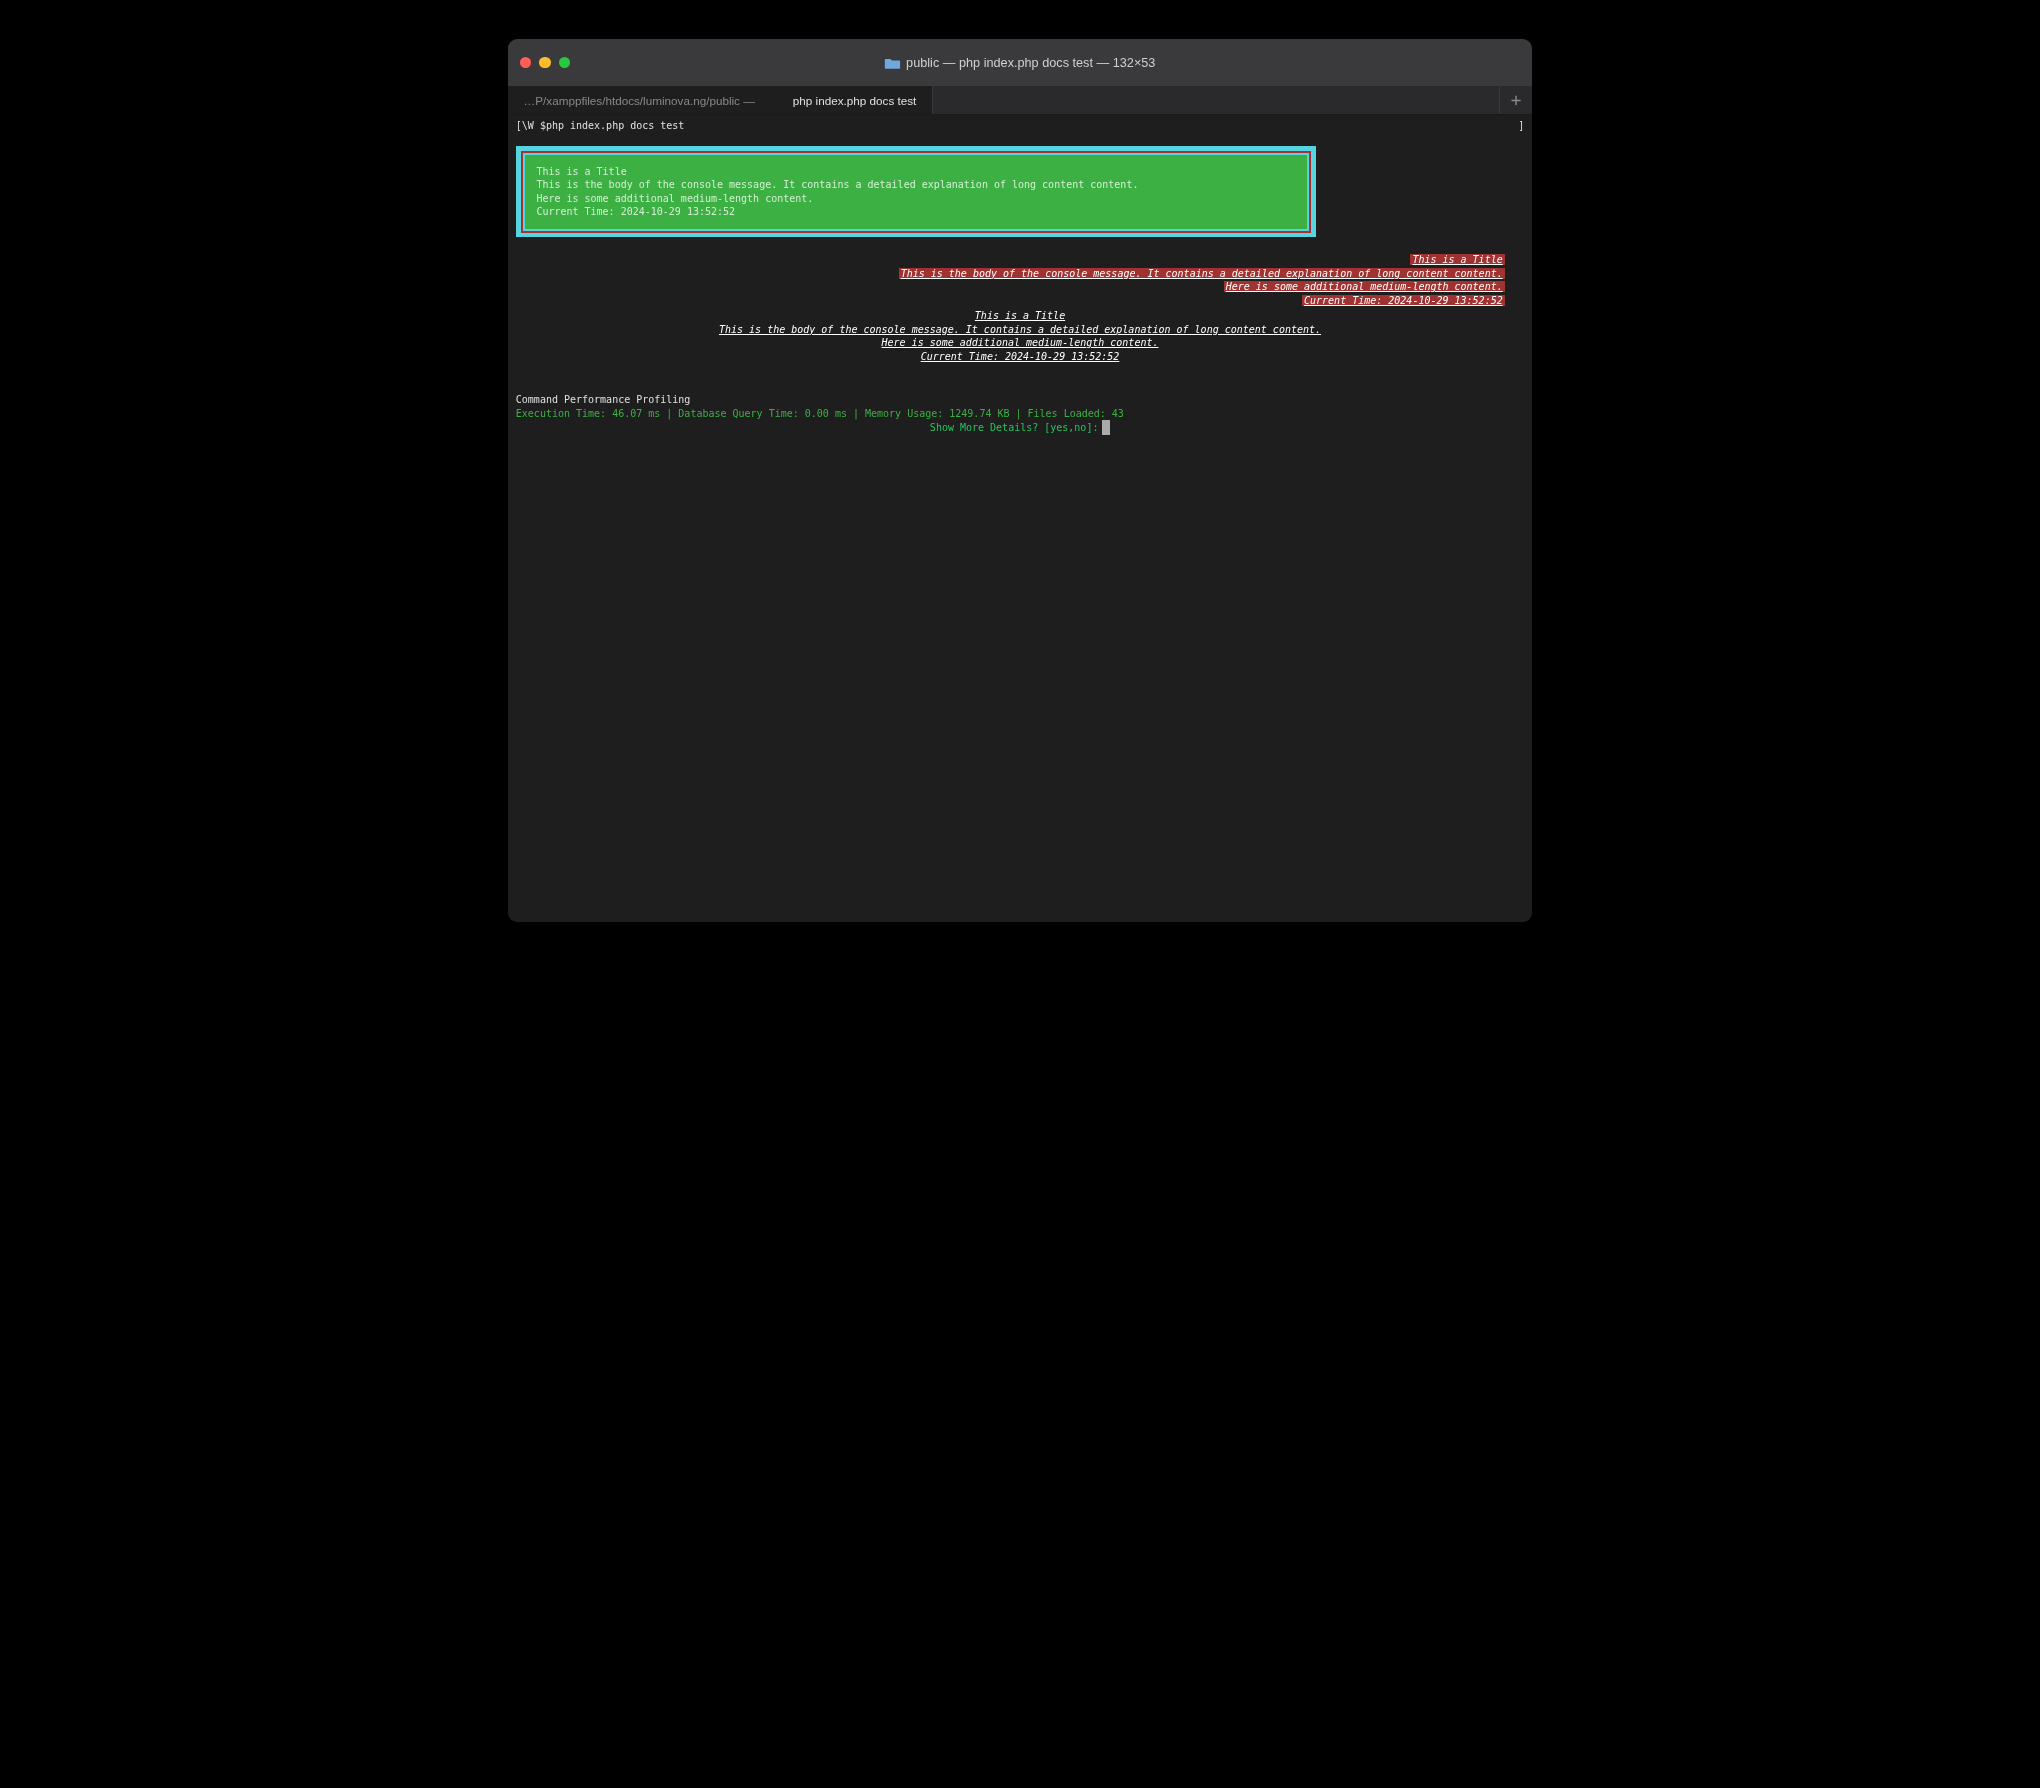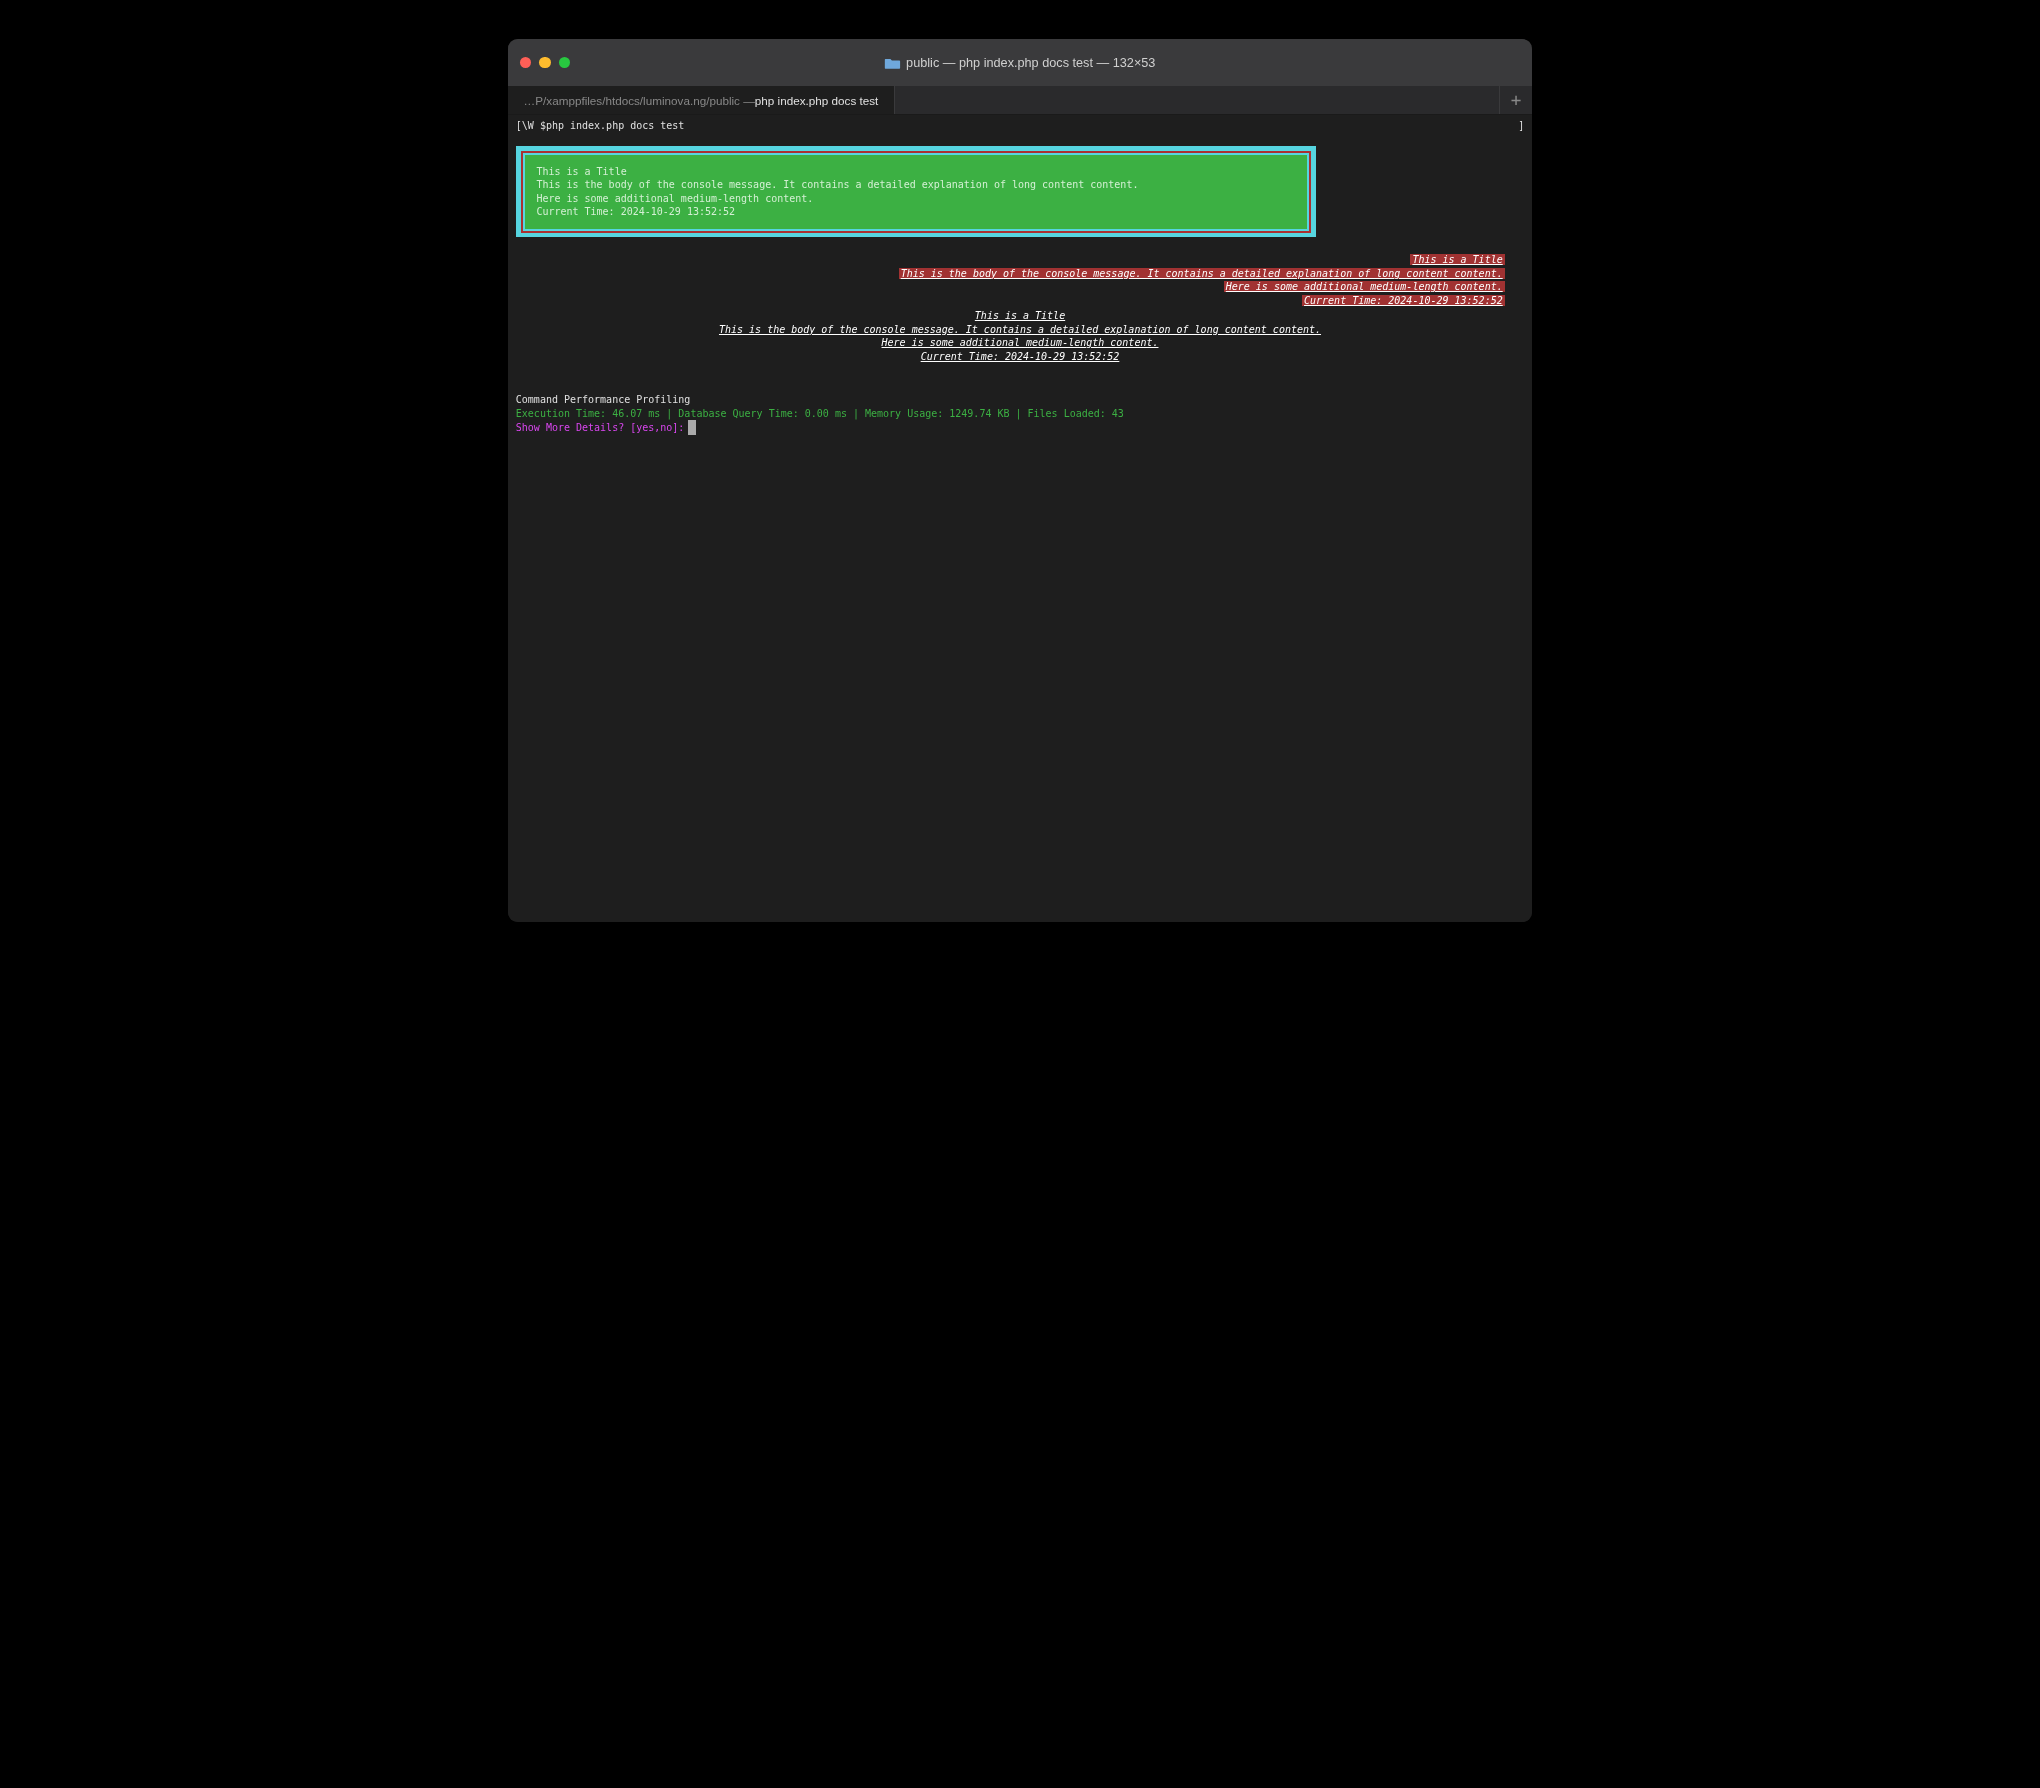--- a/index.html
+++ b/index.html
@@ -72,20 +72,21 @@
     .tab {
       background: #1e1e1e;
       padding: 0 15.6px;
       display: flex;
       align-items: center;
       color: #a0a0a0;
       font-size: 11.7px;
       font-family: -apple-system, BlinkMacSystemFont, sans-serif;
       border-right: 1px solid #3a3a3c;
       min-width: 0;
+      gap: 38px;
     }
     .tab .dim { color: #888; }
     .tab .bright { color: #e0e0e0; margin-left: 0; }
     .tab-spacer {
       flex: 1;
       background: #2a2a2c;
     }
     .tab-add {
       width: 33px;
       display: flex;
@@ -159,23 +160,24 @@
       text-decoration: underline;
     }
     .perf-title {
       margin-top: 30px;
       color: #e0e0e0;
     }
     .perf-line {
       color: #3cb043;
     }
     .prompt-question {
-      color: #d946ef;
-      display: flex;
-      align-items: center;
+      color: #22c55e;
+      display: flex;
+      align-items: center;
+      justify-content: center;
     }
     .cursor {
       display: inline-block;
       width: 7.8px;
       height: 14.6px;
       background: #aaa;
       margin-left: 3.9px;
     }
   </style>
 </head>

